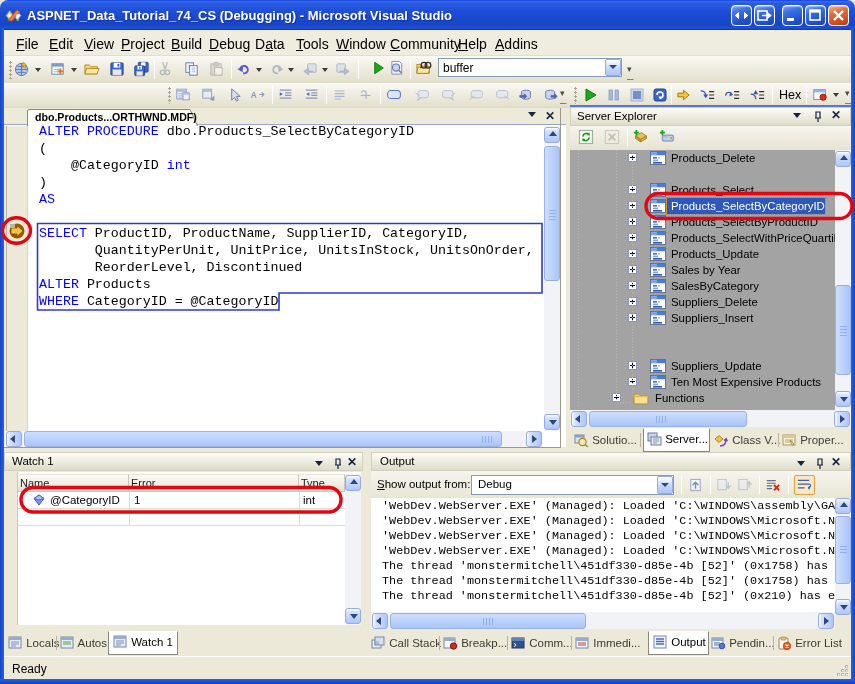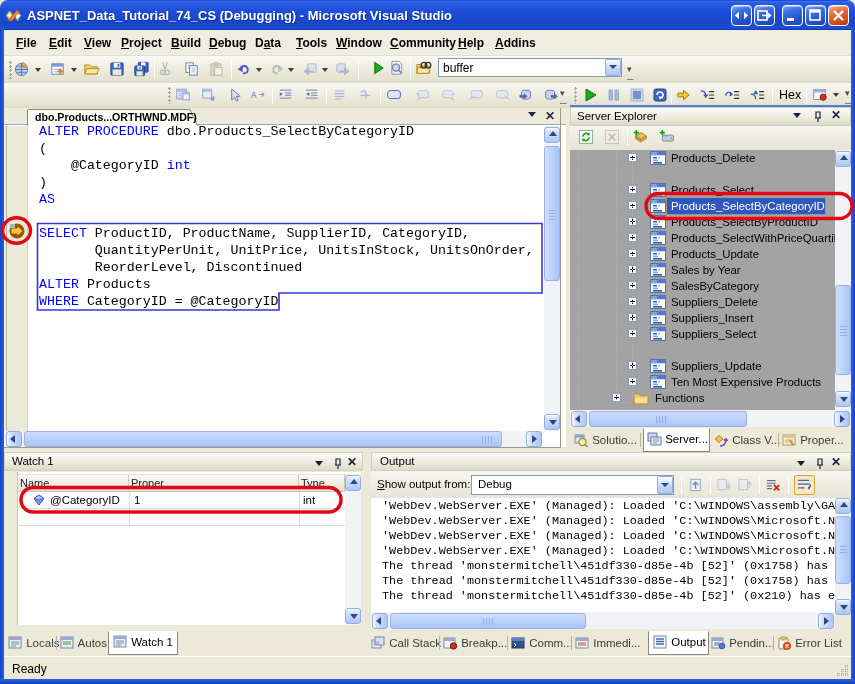--- a/index.html
+++ b/index.html
@@ -16,21 +16,21 @@
 #frameB { left:0; top:679px; width:855px; height:5px; background:linear-gradient(180deg,#2E61DC,#1340C0); }
 #title-text { left:27px; top:8px; color:#fff; font-weight:bold; font-size:13px; letter-spacing:0px; text-shadow:1px 1px 1px #12309a; white-space:nowrap; }
 
 .winbtn { top:5px; width:21px; height:21px; border-radius:4px; border:1px solid #fff;
   background:linear-gradient(160deg,#7CA5F2 0%,#3D71E8 30%,#2053CE 70%,#1A46B4 100%);
   box-shadow:inset 0 1px 1px rgba(255,255,255,.45); }
 #wb5 { background:linear-gradient(160deg,#F0B088 0%,#E2703E 35%,#D4501E 70%,#B03C12 100%); }
 
 
 #menubar { left:4px; top:30px; width:847px; height:26px; background:#EFEDDF; border-bottom:1px solid #E2DFD0; }
-.menu { position:absolute; top:6px; font-size:12px; color:#000; white-space:nowrap;font-weight:bold; }
+.menu { position:absolute; top:6px; font-size:14px; color:#000; white-space:nowrap; }
 
 
 .tbrow { background:linear-gradient(180deg,#FAF9F4 0%,#F0EEE2 40%,#E4E1CE 90%,#DCD9C4 100%); }
 #tb1 { left:4px; top:56px; width:847px; height:27px; }
 #tb2 { left:4px; top:83px; width:847px; height:25px; }
 .grip { position:absolute; width:3px; background-image:radial-gradient(circle at 1.5px 1.5px,#A9A590 1px,transparent 1.2px); background-size:3px 4px; }
 .tsep { position:absolute; width:1px; background:#C9C5B0; border-right:1px solid #FFFFFF; }
 .ticon { position:absolute; width:16px; height:16px; }
 .tarrow { position:absolute; width:0; height:0; border-left:3px solid transparent; border-right:3px solid transparent; border-top:4px solid #3E3E34; }
 .chev { position:absolute; font-size:9px; color:#4A4A3E; }
@@ -557,27 +557,20 @@
         </svg>
         <div class="tlabel" style="left:101px;top:1.5px">Suppliers_Delete</div>
       </div>
 <div class="trow" style="top:160px">
         <div class="texp" style="left:58px;top:3px"></div>
         <svg style="position:absolute;left:80px;top:1px" width="16" height="14" viewBox="0 0 16 14">
           <use href="#sproc"></use>
         </svg>
         <div class="tlabel" style="left:101px;top:1.5px">Suppliers_Insert</div>
       </div>
-<div class="trow" style="top:176px">
-        <div class="texp" style="left:58px;top:3px"></div>
-        <svg style="position:absolute;left:80px;top:1px" width="16" height="14" viewBox="0 0 16 14">
-          <use href="#sproc"></use>
-        </svg>
-        <div class="tlabel" style="left:101px;top:1.5px">Suppliers_Select</div>
-      </div>
 <div class="trow" style="top:208px">
         <div class="texp" style="left:58px;top:3px"></div>
         <svg style="position:absolute;left:80px;top:1px" width="16" height="14" viewBox="0 0 16 14">
           <use href="#sproc"></use>
         </svg>
         <div class="tlabel" style="left:101px;top:1.5px">Suppliers_Update</div>
       </div>
 <div class="trow" style="top:224px">
         <div class="texp" style="left:58px;top:3px"></div>
         <svg style="position:absolute;left:80px;top:1px" width="16" height="14" viewBox="0 0 16 14">
@@ -656,21 +649,21 @@
 <div class="abs" style="left:12px;top:455px;font-size:11.5px;color:#000">Watch 1</div>
 <div class="abs" style="left:315px;top:461px;width:0;height:0;border-left:4px solid transparent;border-right:4px solid transparent;border-top:5px solid #16233E"></div>
 <svg class="abs" style="left:332px;top:457px" width="12" height="13" viewBox="0 0 12 13">
       <path d="M4,2 L8,2 L8,8 L4,8 Z M3,8 L9,8 M6,8 L6,12" stroke="#16233E" stroke-width="1.2" fill="none"></path>
     </svg>
 <div class="abs" style="left:347px;top:455px;font-size:12px;color:#16233E;font-weight:bold">✕</div>
 
 <div class="abs" style="left:4px;top:472px;width:357px;height:153px;background:#fff"></div>
 <div class="abs" style="left:4px;top:472px;width:14px;height:153px;background:#ECE9D8;border-right:1px solid #CCC9B8"></div>
 <div class="hcell" style="left:18px;width:111px">Name</div>
-<div class="hcell" style="left:129px;width:170px">Proper</div>
+<div class="hcell" style="left:129px;width:170px">Error</div>
 <div class="hcell" style="left:299px;width:46px">Type</div>
 <div class="abs" style="left:129px;top:492px;width:1px;height:34px;background:#E0DDD0"></div>
 <div class="abs" style="left:299px;top:492px;width:1px;height:34px;background:#E0DDD0"></div>
 <div class="abs" style="left:18px;top:508px;width:327px;height:1px;background:#E0DDD0"></div>
 <div class="abs" style="left:18px;top:525px;width:327px;height:1px;background:#E0DDD0"></div>
 <svg class="abs" style="left:33px;top:494px" width="12" height="12" viewBox="0 0 12 12">
       <path d="M6,1 L11,4.5 L6,11 L1,4.5 Z" fill="#7A9AE8" stroke="#3A5AB8"></path>
       <path d="M6,1 L11,4.5 L6,6 L1,4.5 Z" fill="#A8C0F4" stroke="#3A5AB8" stroke-width="0.8"></path>
     </svg>
 <div class="abs" style="left:50px;top:494px;font-size:11.5px;color:#000">@CategoryID</div>

